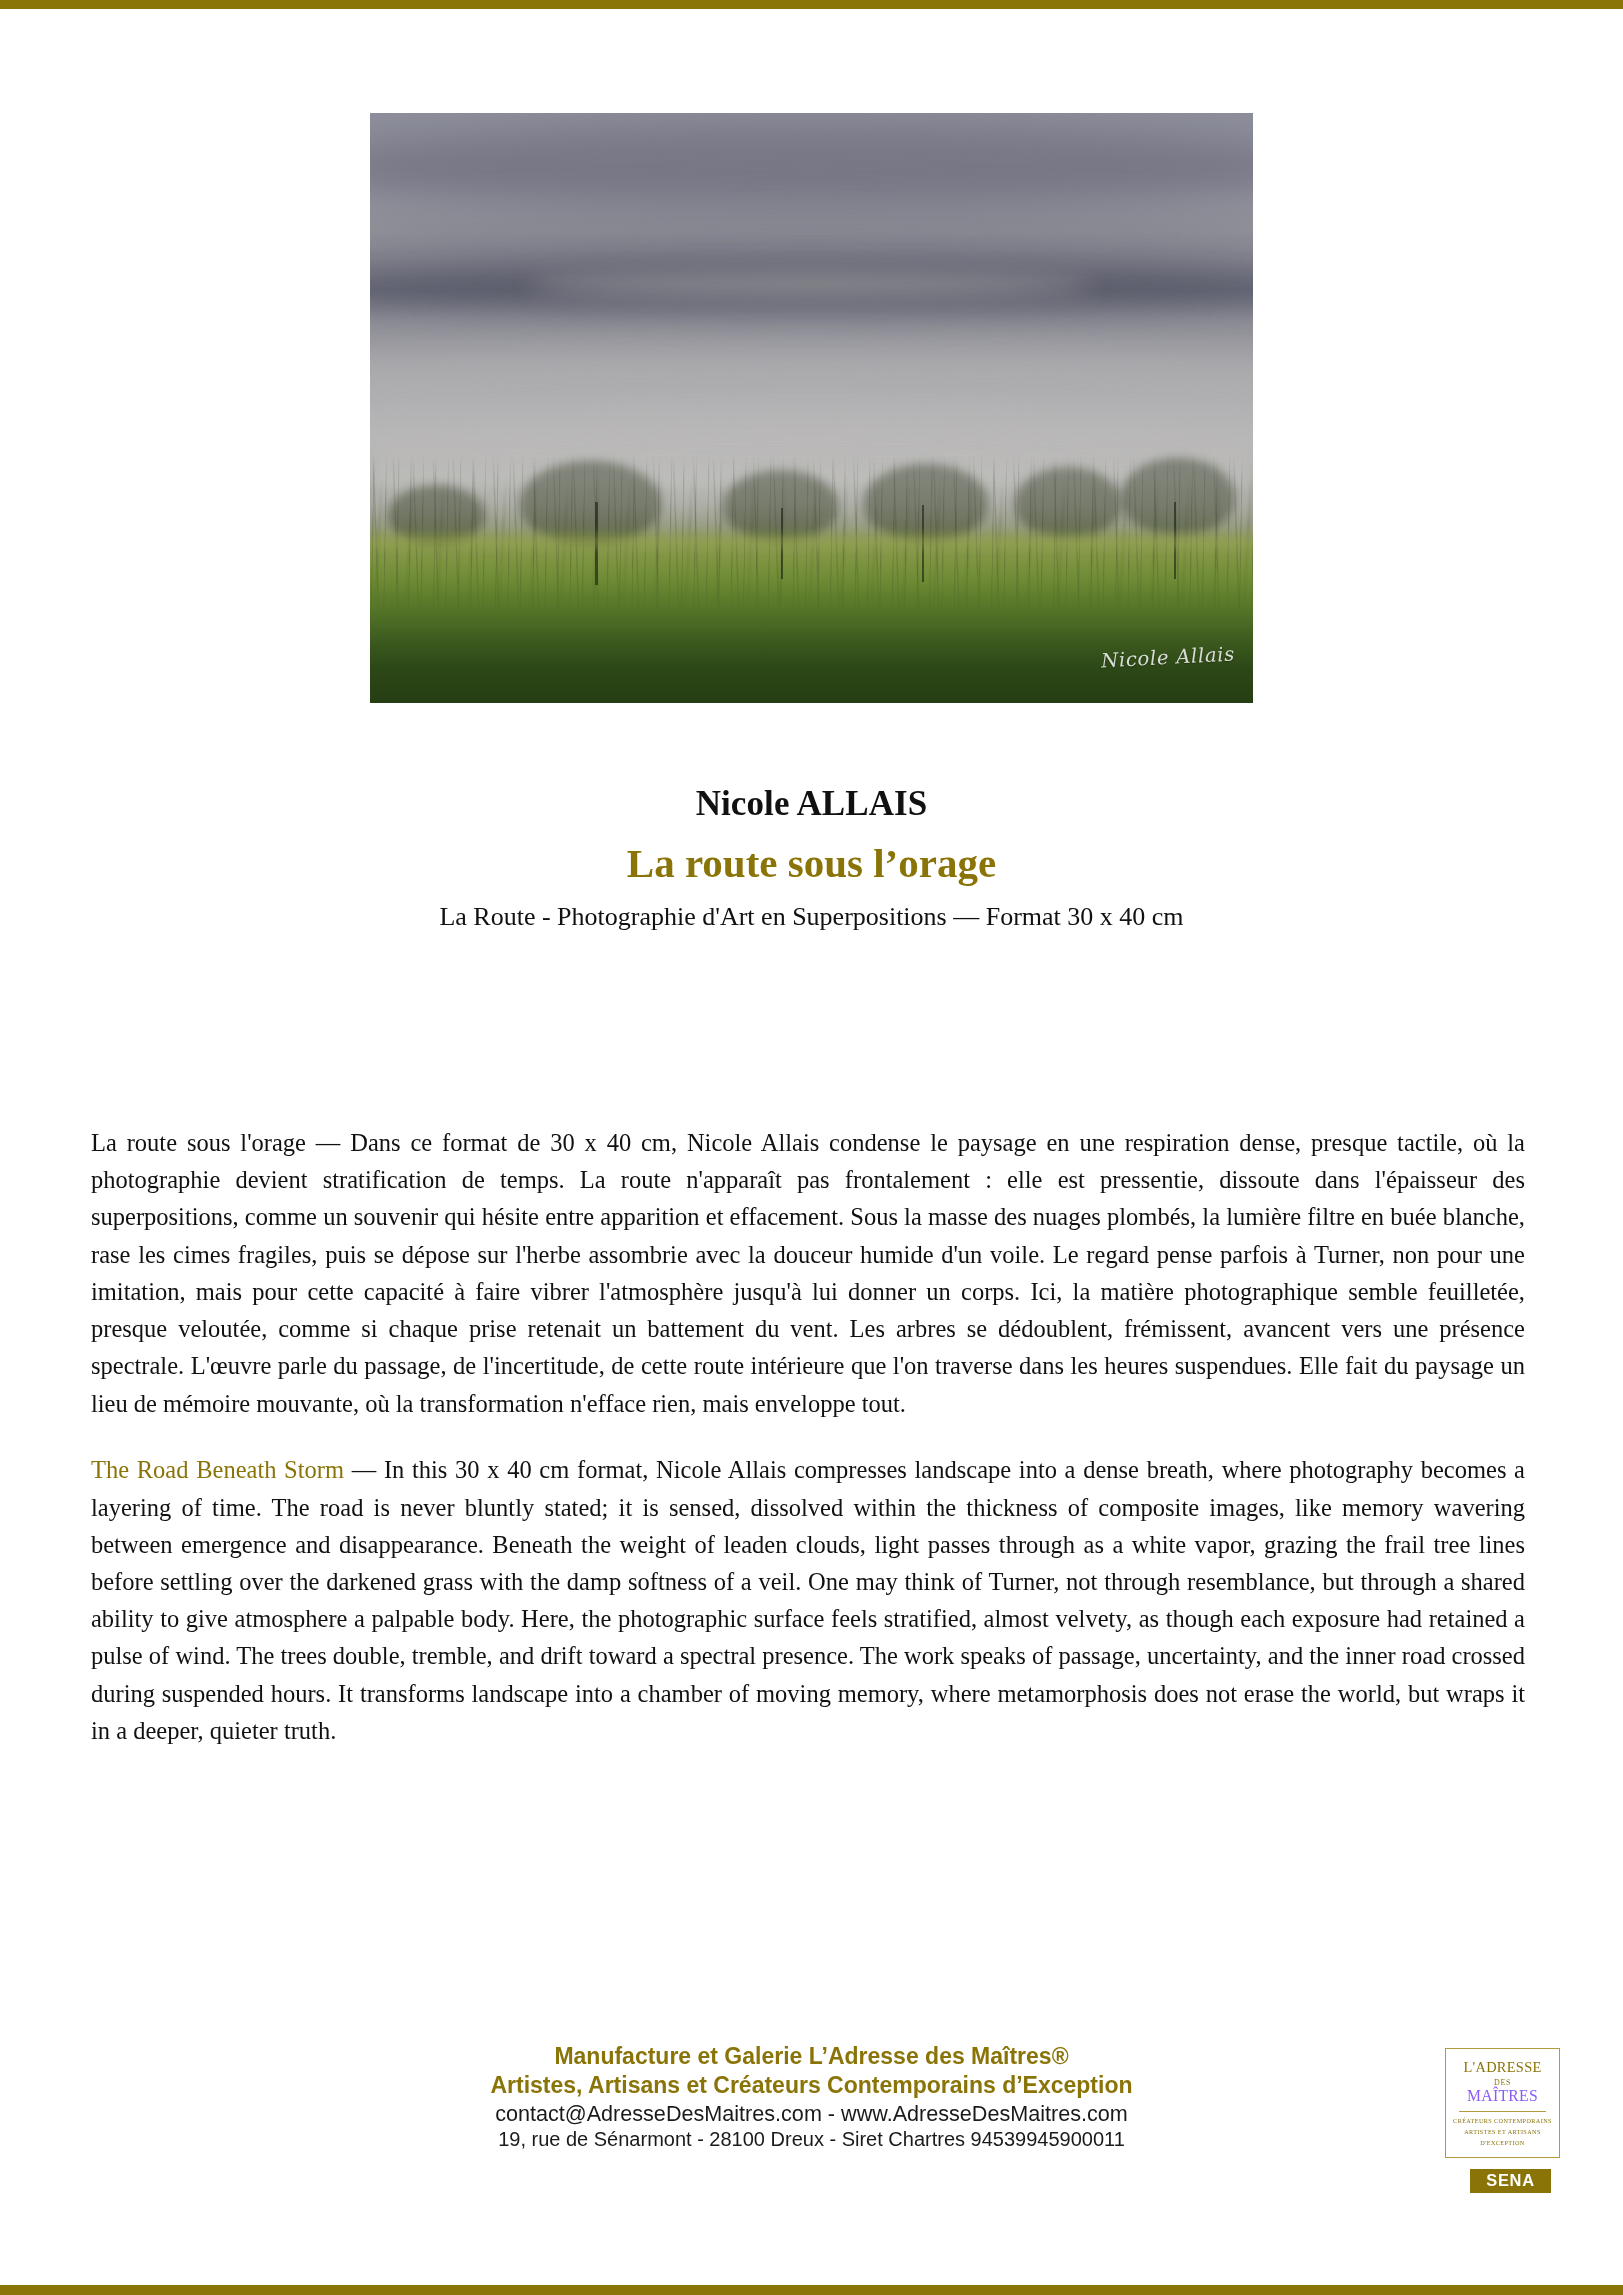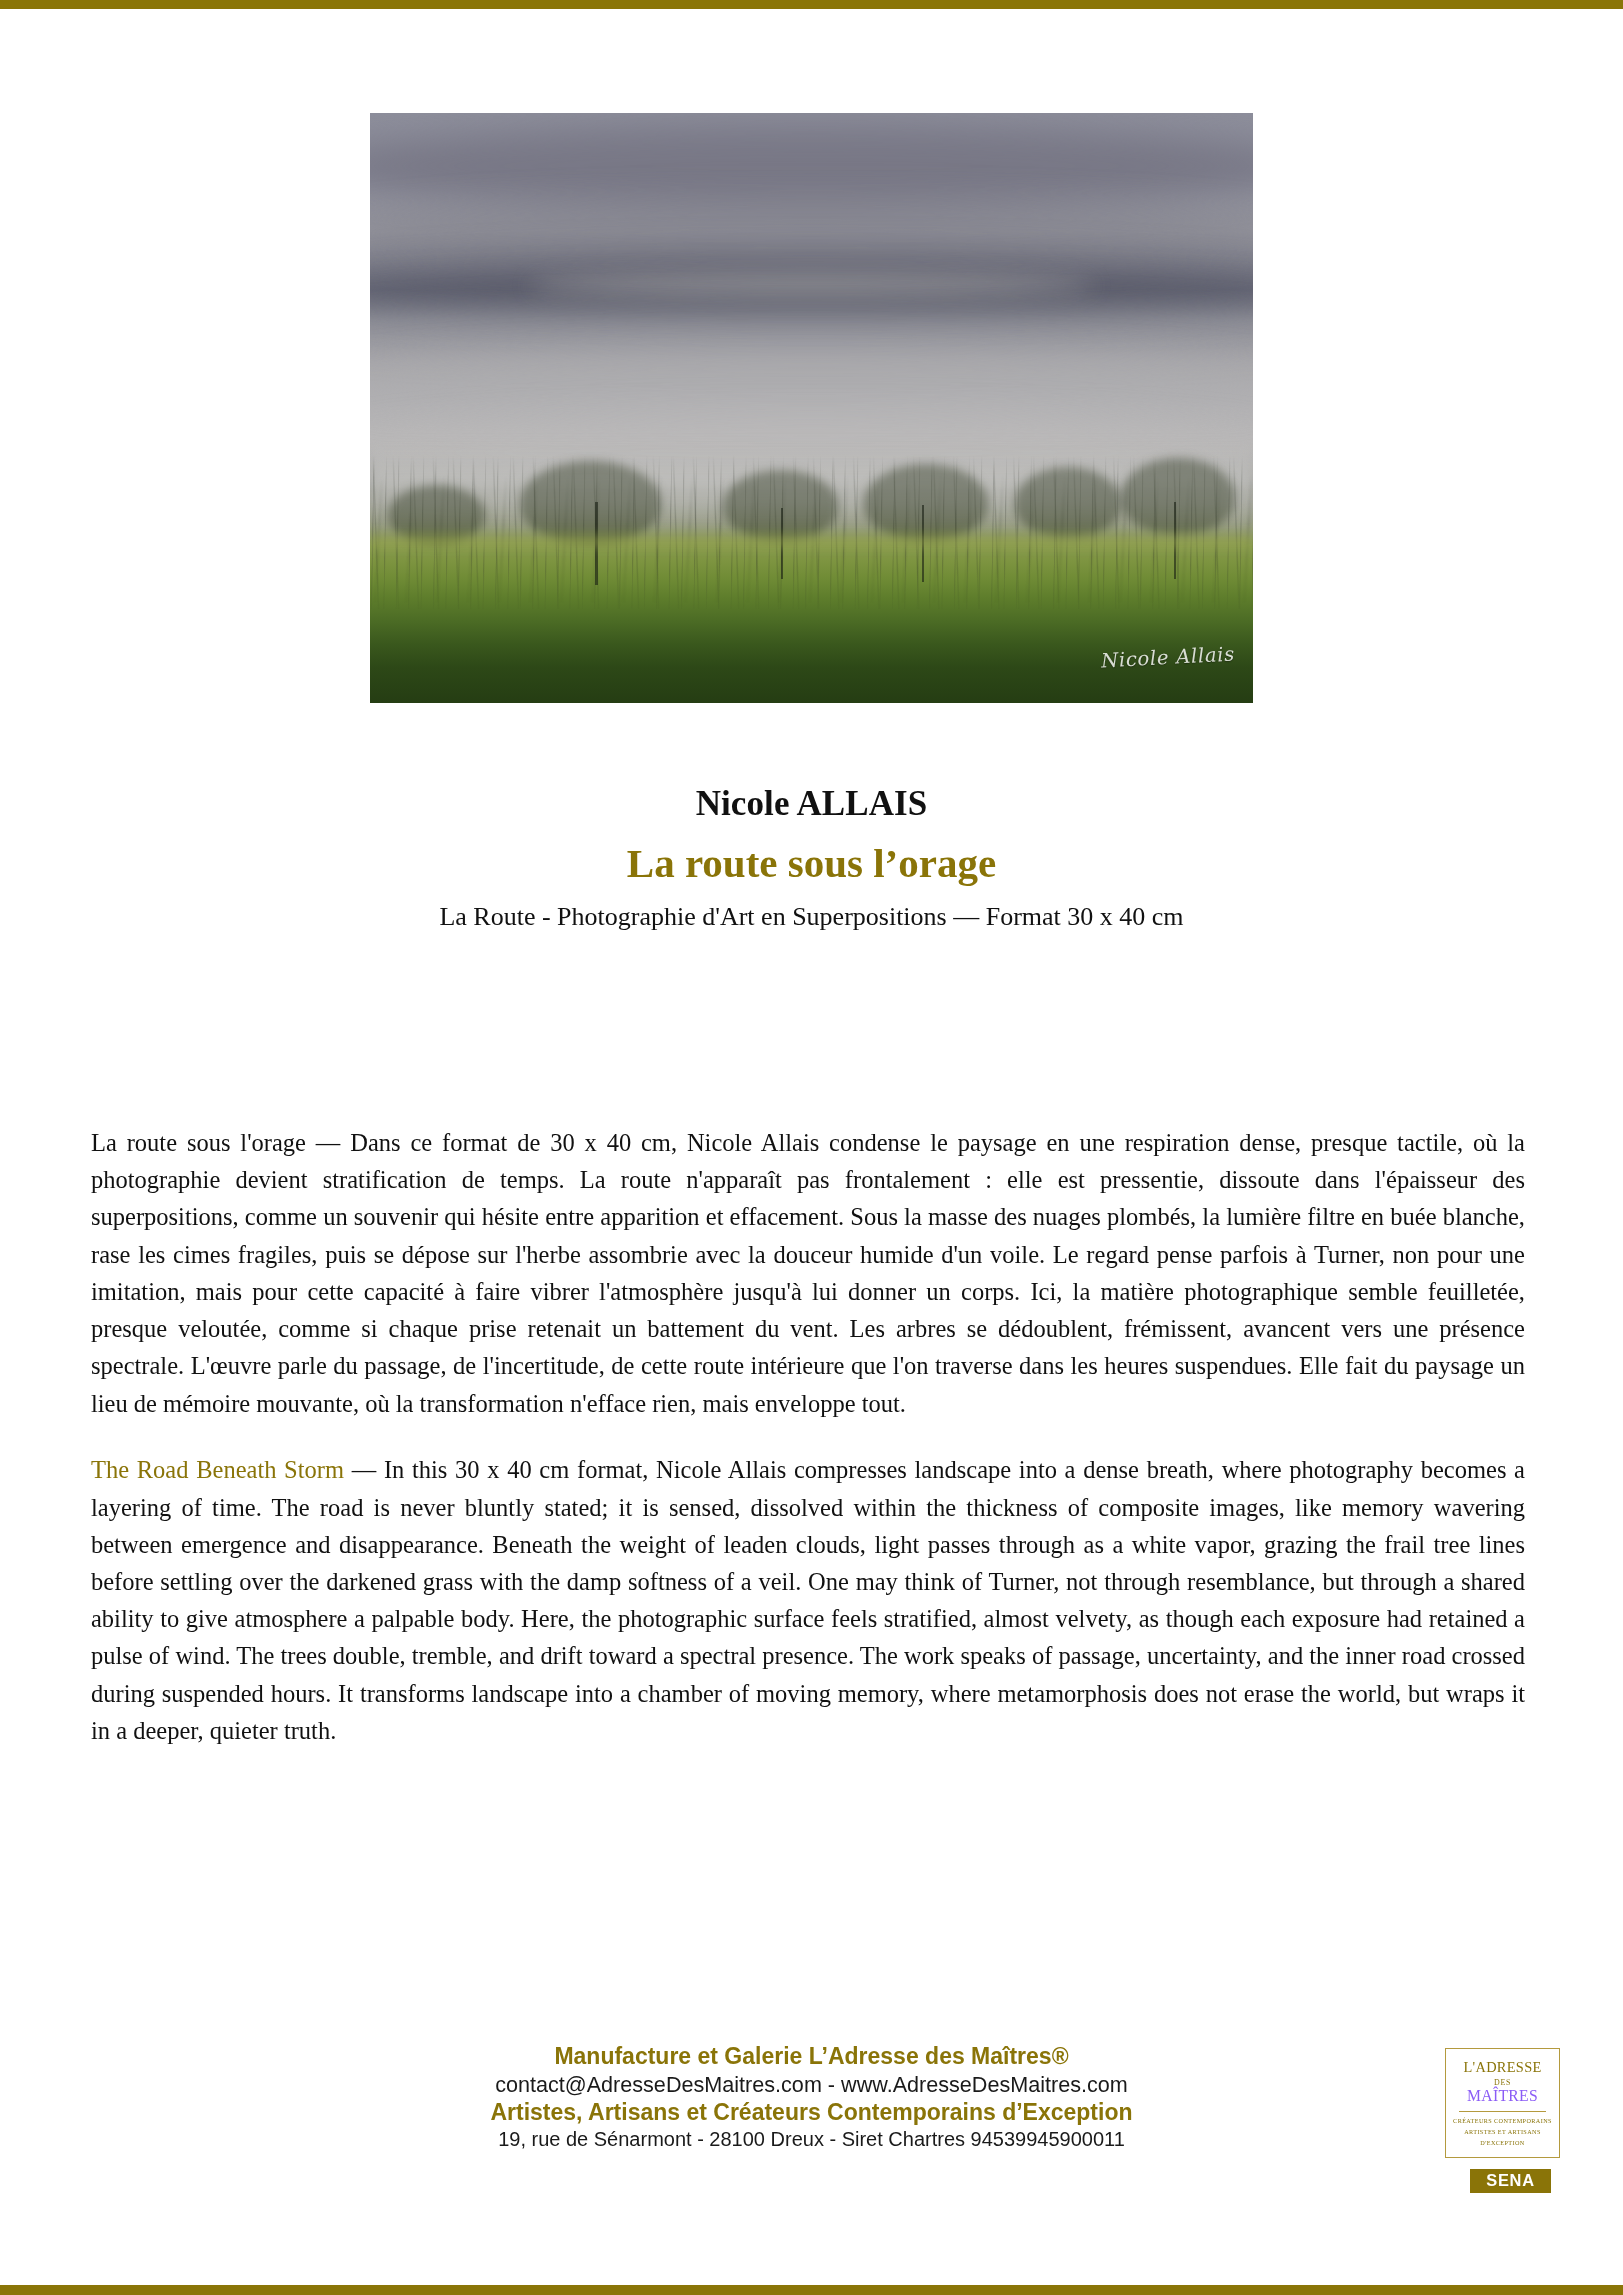--- a/index.html
+++ b/index.html
@@ -384,22 +384,22 @@
   <div class="artwork-subtitle">La Route - Photographie d'Art en Superpositions — Format 30 x 40 cm</div>
 </div>
 
 <div class="body-copy">
   <p class="para">La route sous l'orage — Dans ce format de 30 x 40 cm, Nicole Allais condense le paysage en une respiration dense, presque tactile, où la photographie devient stratification de temps. La route n'apparaît pas frontalement : elle est pressentie, dissoute dans l'épaisseur des superpositions, comme un souvenir qui hésite entre apparition et effacement. Sous la masse des nuages plombés, la lumière filtre en buée blanche, rase les cimes fragiles, puis se dépose sur l'herbe assombrie avec la douceur humide d'un voile. Le regard pense parfois à Turner, non pour une imitation, mais pour cette capacité à faire vibrer l'atmosphère jusqu'à lui donner un corps. Ici, la matière photographique semble feuilletée, presque veloutée, comme si chaque prise retenait un battement du vent. Les arbres se dédoublent, frémissent, avancent vers une présence spectrale. L'œuvre parle du passage, de l'incertitude, de cette route intérieure que l'on traverse dans les heures suspendues. Elle fait du paysage un lieu de mémoire mouvante, où la transformation n'efface rien, mais enveloppe tout.</p>
   <p class="para"><span class="lede-gold">The Road Beneath Storm</span><span> — In this 30 x 40 cm format, Nicole Allais compresses landscape into a dense breath, where photography becomes a layering of time. The road is never bluntly stated; it is sensed, dissolved within the thickness of composite images, like memory wavering between emergence and disappearance. Beneath the weight of leaden clouds, light passes through as a white vapor, grazing the frail tree lines before settling over the darkened grass with the damp softness of a veil. One may think of Turner, not through resemblance, but through a shared ability to give atmosphere a palpable body. Here, the photographic surface feels stratified, almost velvety, as though each exposure had retained a pulse of wind. The trees double, tremble, and drift toward a spectral presence. The work speaks of passage, uncertainty, and the inner road crossed during suspended hours. It transforms landscape into a chamber of moving memory, where metamorphosis does not erase the world, but wraps it in a deeper, quieter truth.</span></p>
 </div>
 
 <div class="footer">
   <div class="footer-line f-brand">Manufacture et Galerie L’Adresse des Maîtres®</div>
+  <div class="footer-line f-tagline">Artistes, Artisans et Créateurs Contemporains d’Exception</div>
   <div class="footer-line f-contact">contact@AdresseDesMaitres.com - www.AdresseDesMaitres.com</div>
-  <div class="footer-line f-tagline">Artistes, Artisans et Créateurs Contemporains d’Exception</div>
   <div class="footer-line f-address">19, rue de Sénarmont - 28100 Dreux - Siret Chartres 94539945900011</div>
 </div>
 
 <div class="logo-area">
   <div class="logo-card">
     <div class="logo-l1">L'ADRESSE</div>
     <div class="logo-l2">DES</div>
     <div class="logo-l3">MAÎTRES</div>
     <div class="logo-rule"></div>
     <div class="logo-sub">CRÉATEURS CONTEMPORAINS</div>

